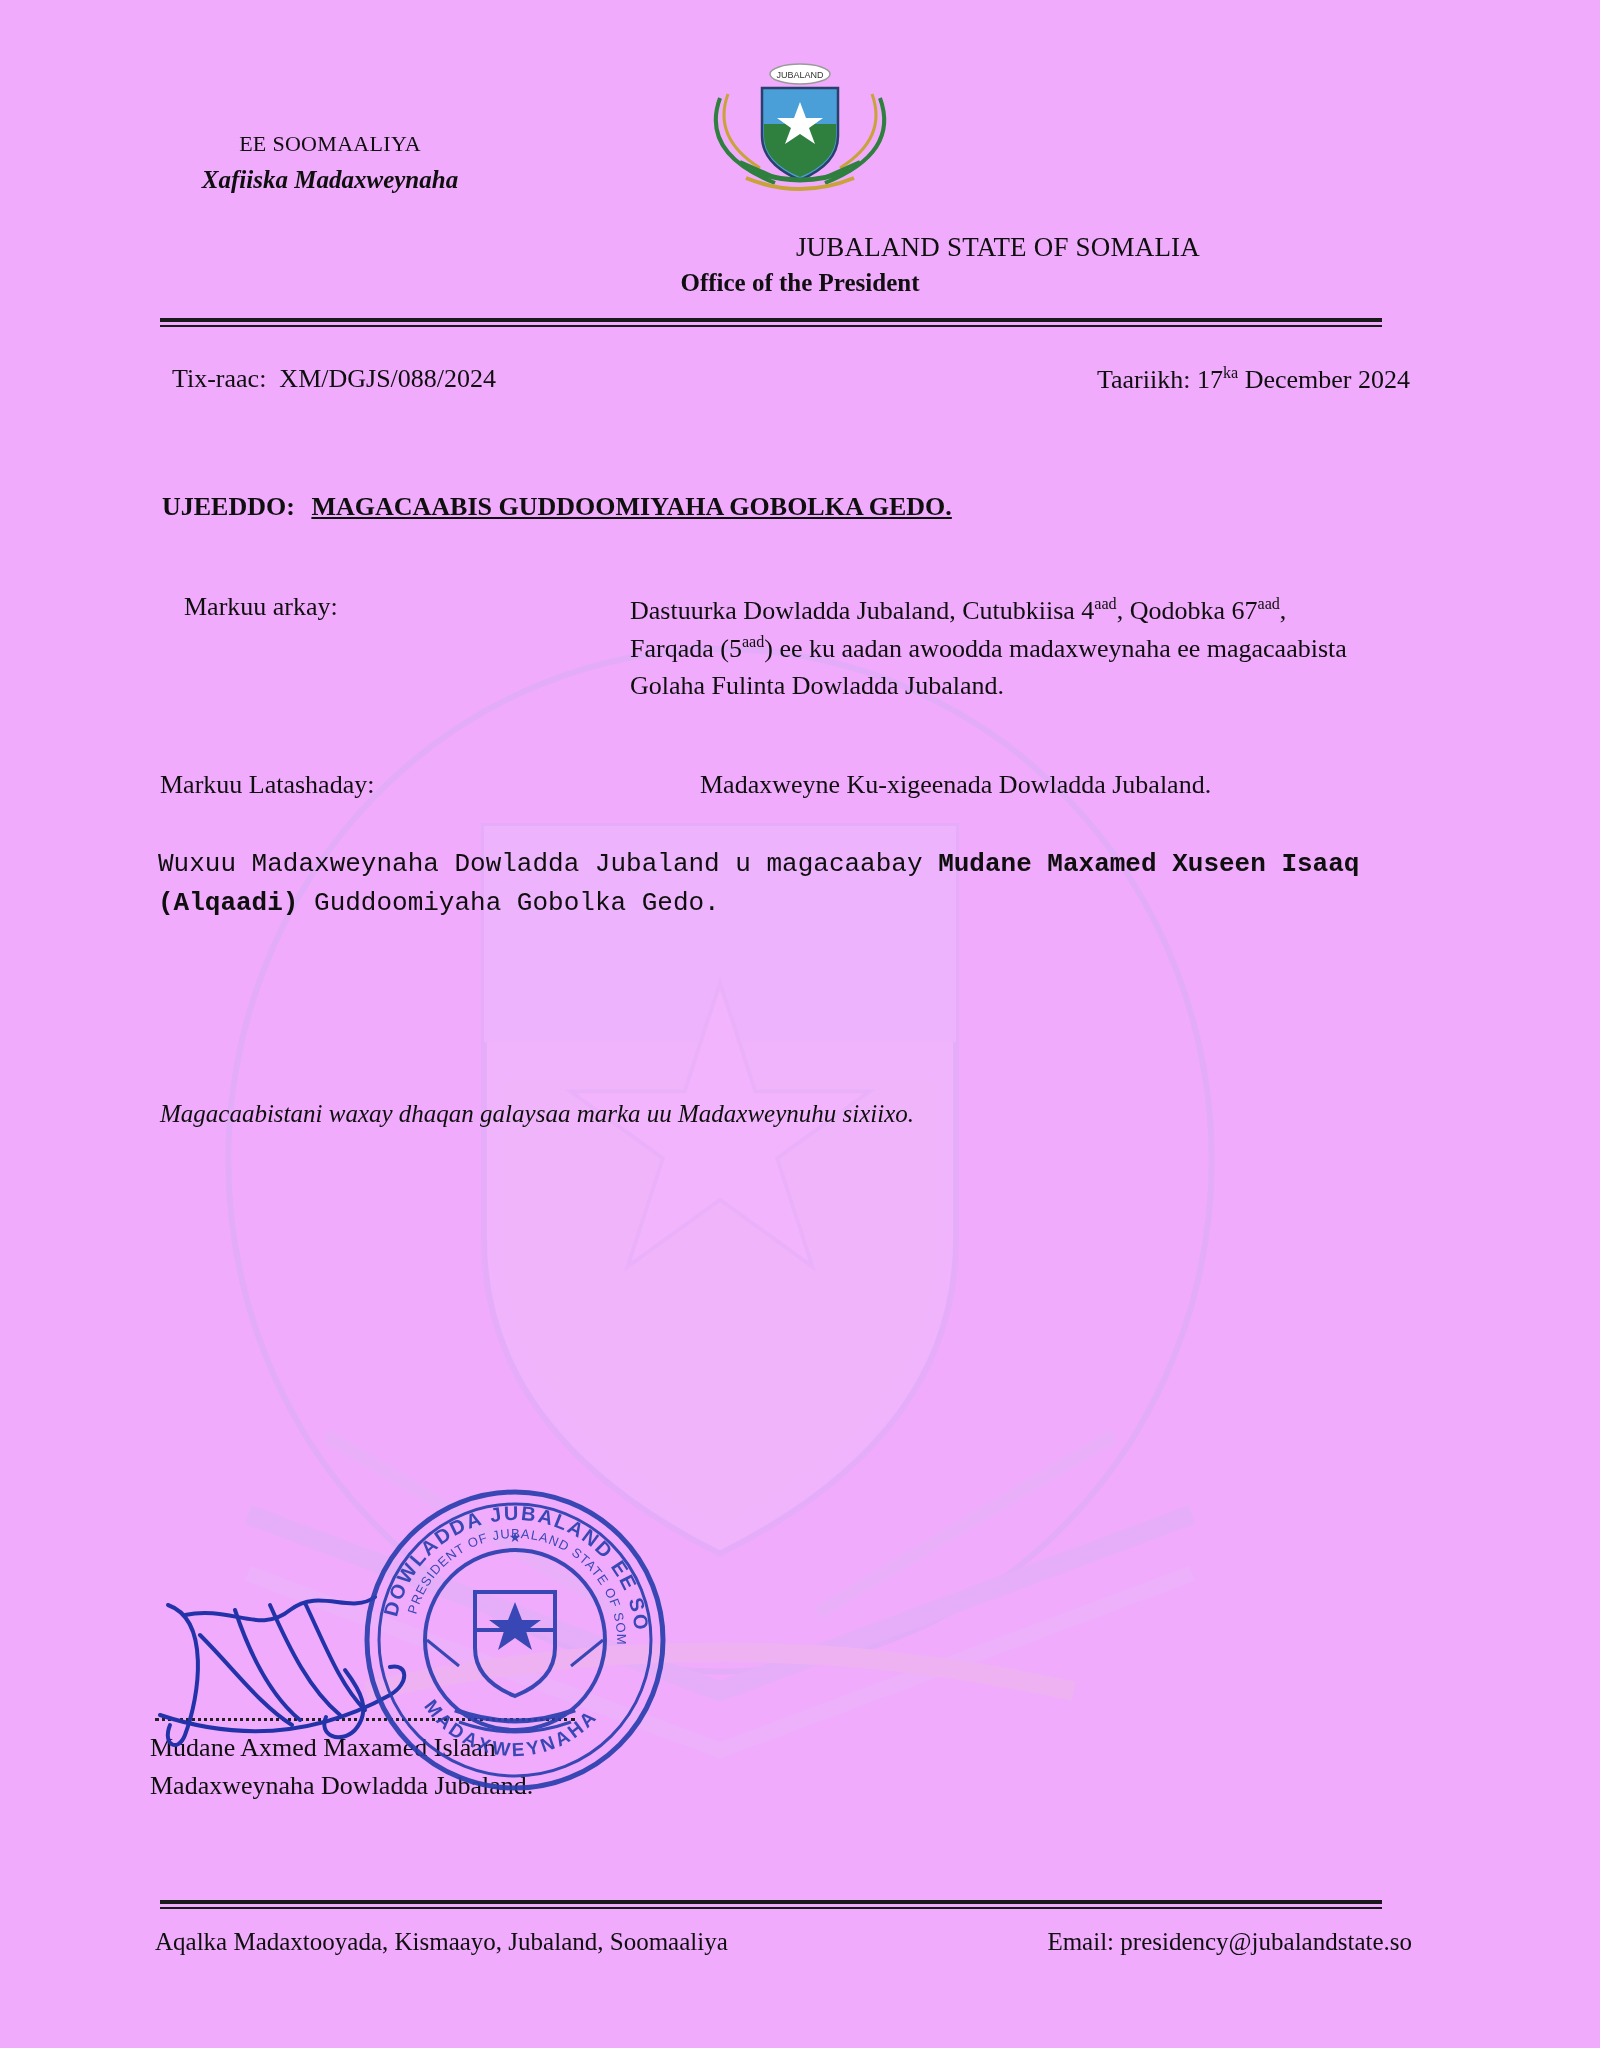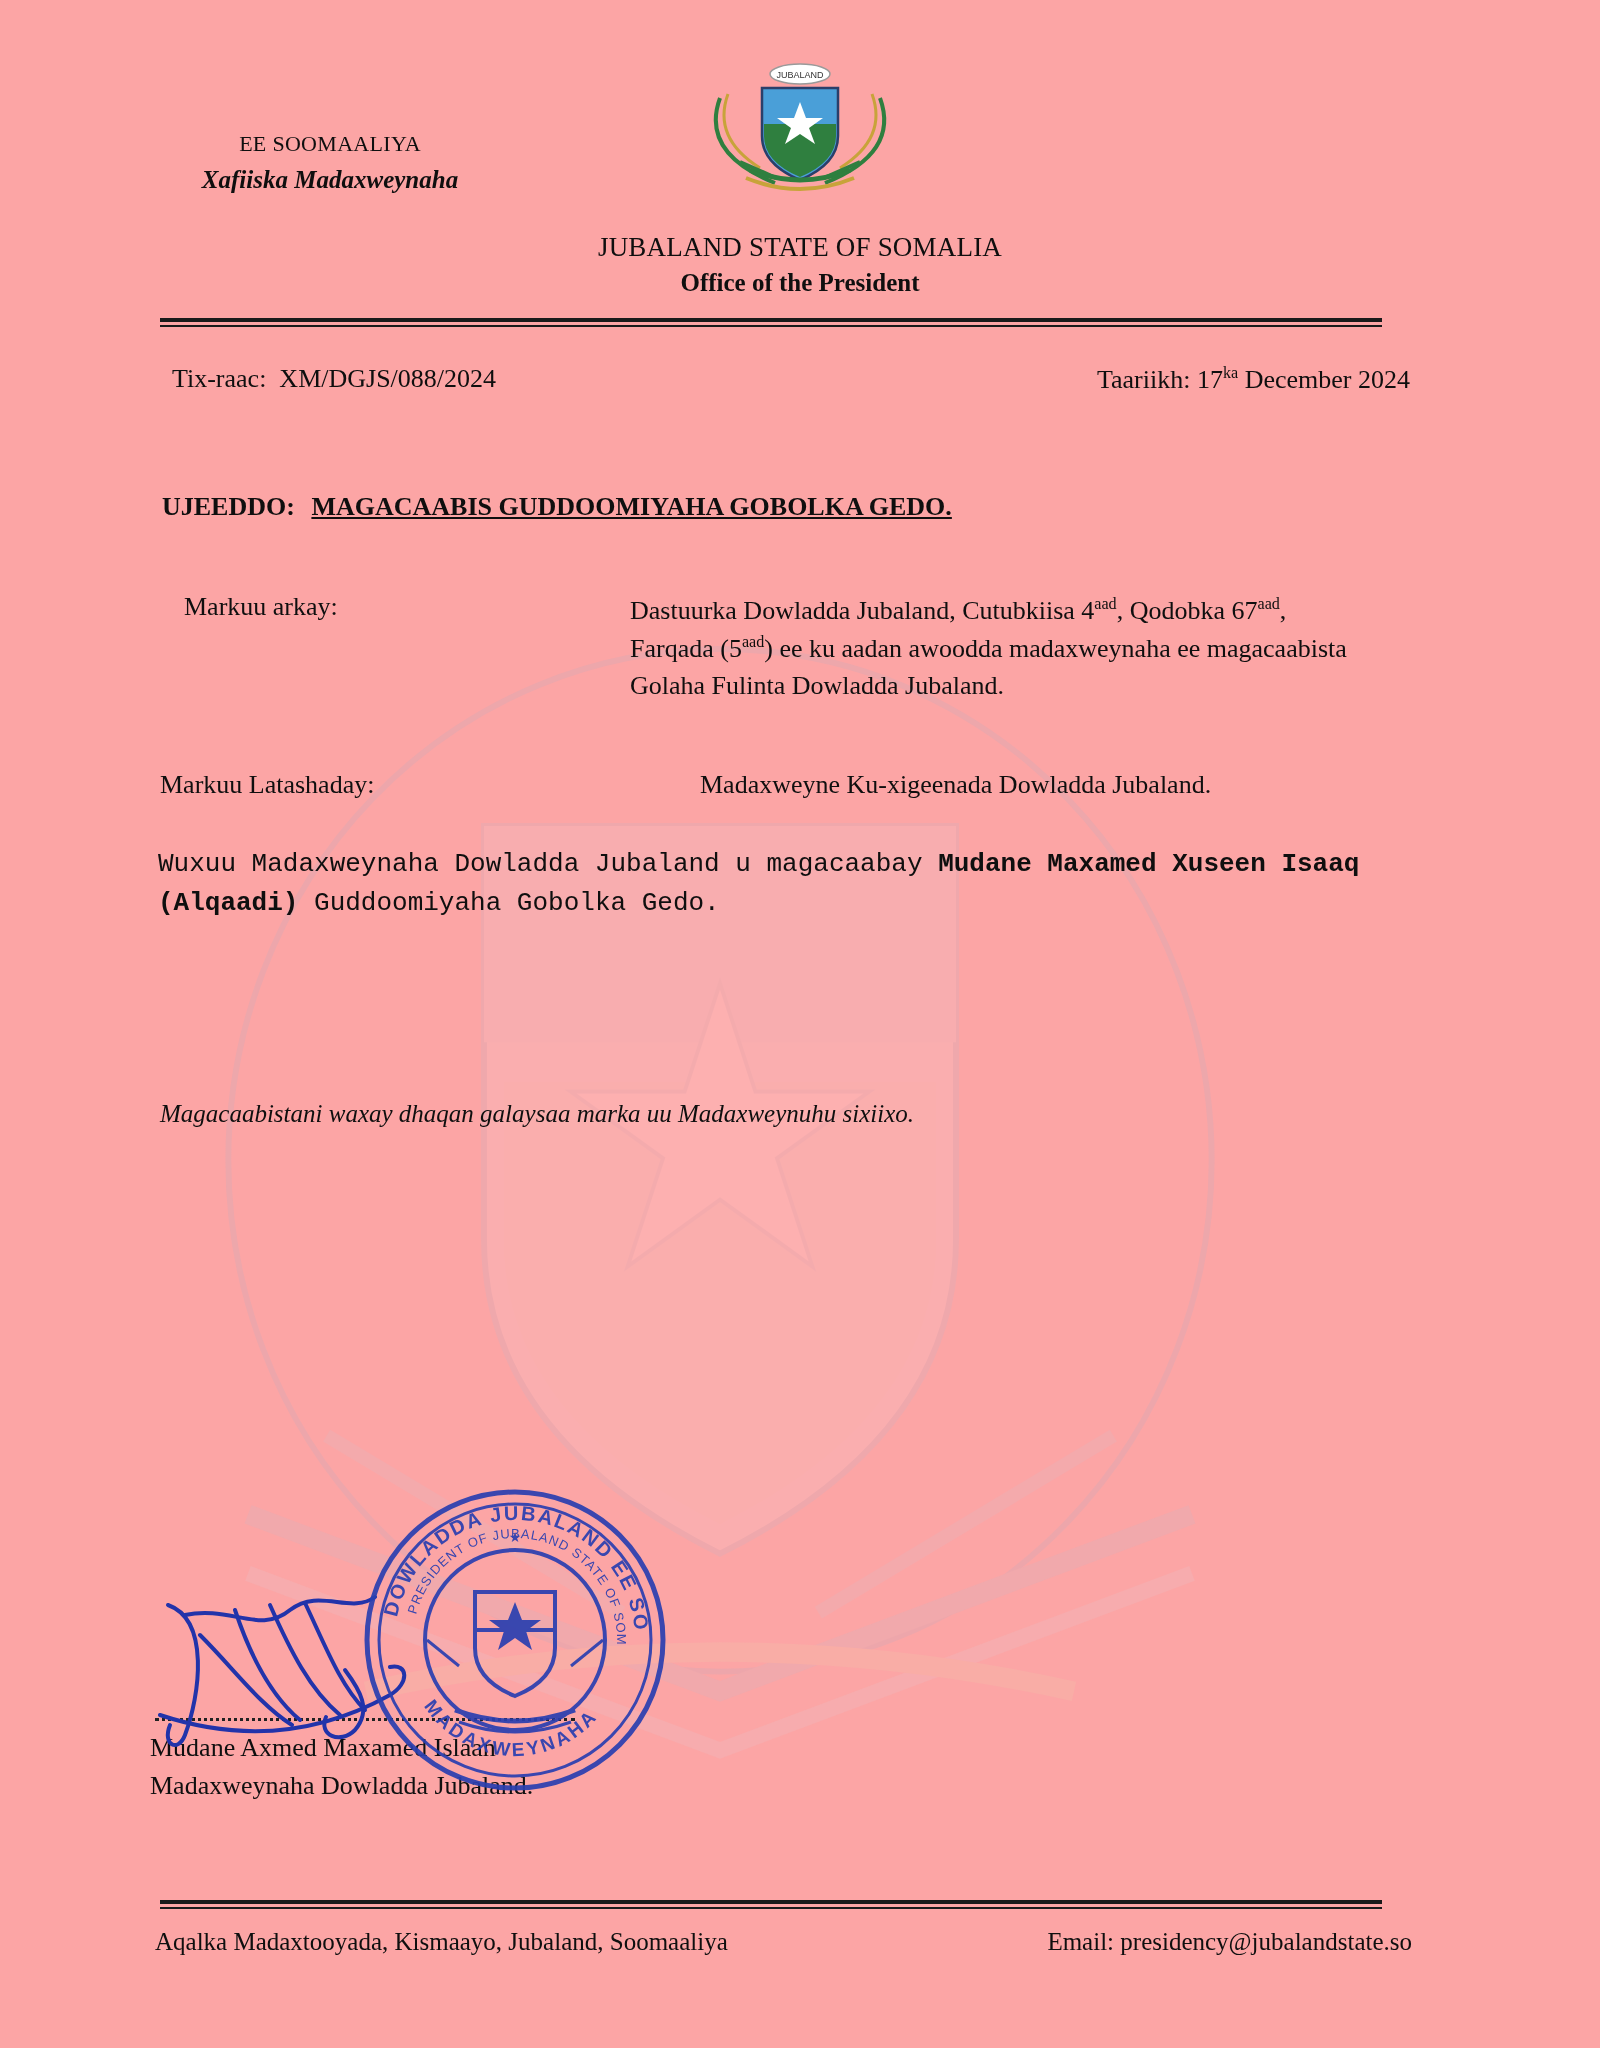--- a/index.html
+++ b/index.html
@@ -13,21 +13,21 @@
     position: relative;
     font-family: "Liberation Serif", serif;
     color: #0f0f0f;
     overflow: hidden;
   }
   .page {
     position: absolute;
     inset: 0;
     width: 1600px;
     height: 2048px;
-    background: #fca5a5;
+    background: #f0abfc;
   }
 
   
   .watermark {
     position: absolute;
     left: 120px;
     top: 590px;
     width: 1200px;
     height: 1180px;
     opacity: 0.13;
@@ -74,21 +74,21 @@
   .hdr-right .a1 { font-size: 27px; }
   .hdr-right .a2 { font-size: 27px; }
 
   .hdr-center {
     position: absolute;
     left: 400px;
     top: 232px;
     width: 800px;
     text-align: center;
   }
-  .hdr-center .c1 { font-size: 27px; letter-spacing: .2px; }
+  .hdr-center .c1 { font-size: 27px; letter-spacing: .2px; text-align: right; }
   .hdr-center .c2 { font-size: 25px; font-weight: bold; margin-top: 6px; }
 
   .rule-top {
     position: absolute;
     left: 160px;
     top: 318px;
     width: 1222px;
     border-top: 4px solid #1a1a1a;
     border-bottom: 2px solid #1a1a1a;
     height: 3px;

